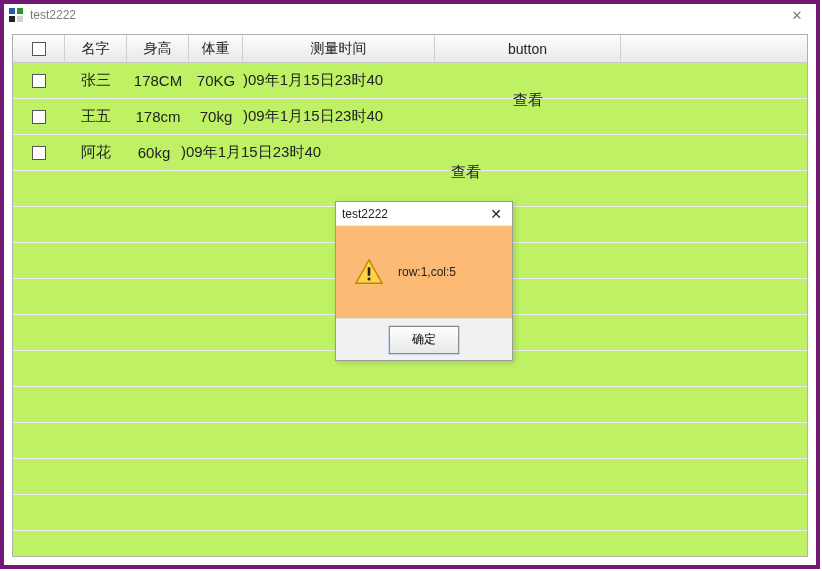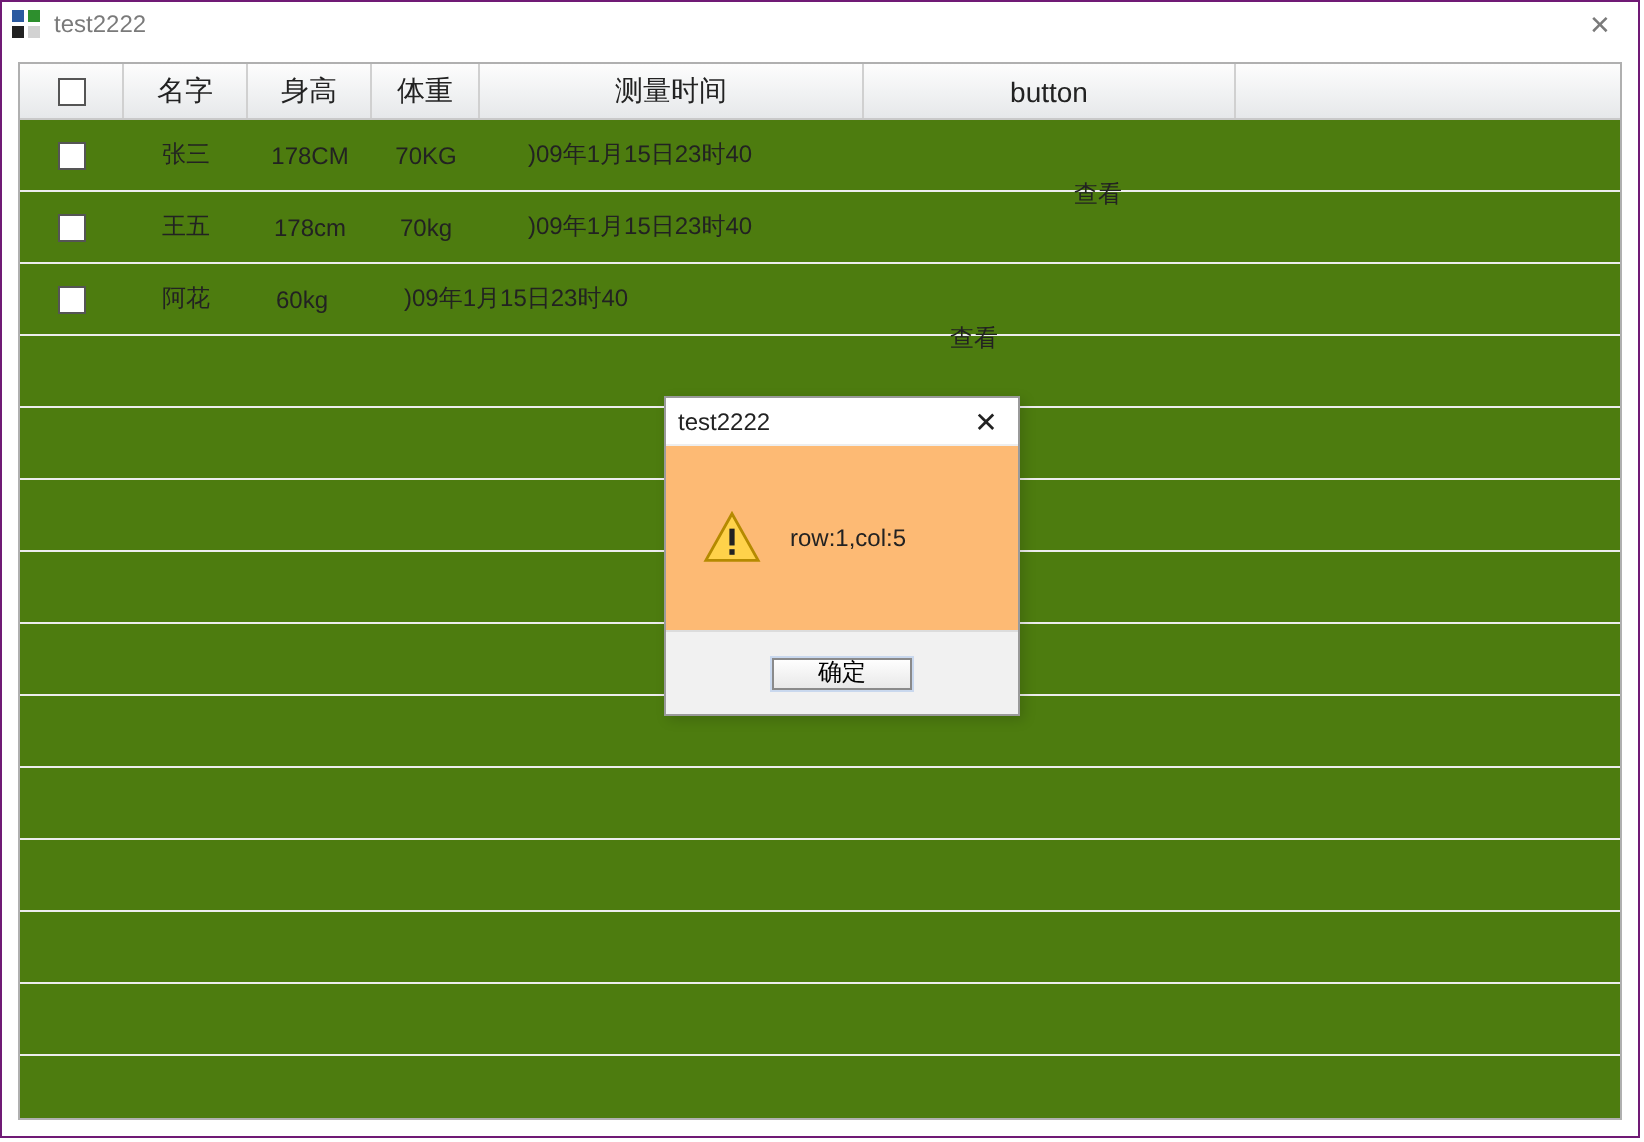--- a/index.html
+++ b/index.html
@@ -7,21 +7,21 @@
     margin: 0; padding: 0;
     font-family: "Microsoft YaHei", Arial, sans-serif;
     font-size: 14px;
     background: #fff;
     width: 822px; height: 571px;
     overflow: hidden;
     position: relative;
   }
   .window {
     width: 820px; height: 569px;
-    border: 1px solid #701a75;
+    border: 4px solid #701a75;
     position: relative;
     background: #fff;
   }
   .titlebar {
     height: 22px;
     background: #fff;
     display: flex;
     align-items: center;
     padding: 0 4px;
     color: #7a7a7a;
@@ -39,21 +39,21 @@
     cursor: pointer;
   }
   .client {
     position: absolute;
     top: 22px; left: 0; right: 0; bottom: 0;
     padding: 8px;
   }
   .grid {
     width: 100%; height: 100%;
     border: 1px solid #b0b0b0;
-    background: #4d7c0f;
+    background: #bef264;
     overflow: hidden;
   }
   .grid-header {
     display: flex;
     height: 28px;
     background: linear-gradient(#fdfdfd, #e6e8ea);
     border-bottom: 1px solid #c9c9c9;
   }
   .hcell {
     border-right: 1px solid #d0d0d0;
@@ -77,27 +77,27 @@
   .row {
     display: flex;
     height: 36px;
     border-bottom: 1px solid #ededed;
     align-items: center;
   }
   .cell {
     display: flex;
     align-items: center;
     justify-content: center;
-    font-size: 12px;
+    font-size: 15px;
     color: #222;
     overflow: hidden;
     white-space: nowrap;
     height: 100%;
   }
-  .cell.time { justify-content: flex-start; padding-left: 0; margin-left: 24px; }
+  .cell.time { justify-content: flex-start; padding-left: 0; }
   .cell.btn { justify-content: center; margin-top: 40px; }
   .cell .linkish { color: #222; }
   .chk {
     width: 14px; height: 14px;
     border: 1px solid #555;
     background: #fff;
   }
   .empty-rows .row { height: 36px; }
 
   
@@ -139,21 +139,21 @@
   .dlg-footer {
     height: 42px;
     background: #f1f1f1;
     border-top: 1px solid #dcdcdc;
     display: flex;
     align-items: center;
     justify-content: center;
   }
   .dlg-btn {
     min-width: 70px;
-    height: 16px;
+    height: 28px;
     border: 1px solid #8a8a8a;
     background: linear-gradient(#fefefe,#e8e8e8);
     font-size: 12px;
     display: flex;
     align-items: center;
     justify-content: center;
     cursor: pointer;
     box-shadow: 0 0 0 1px #c9d8ee;
   }
 </style>

